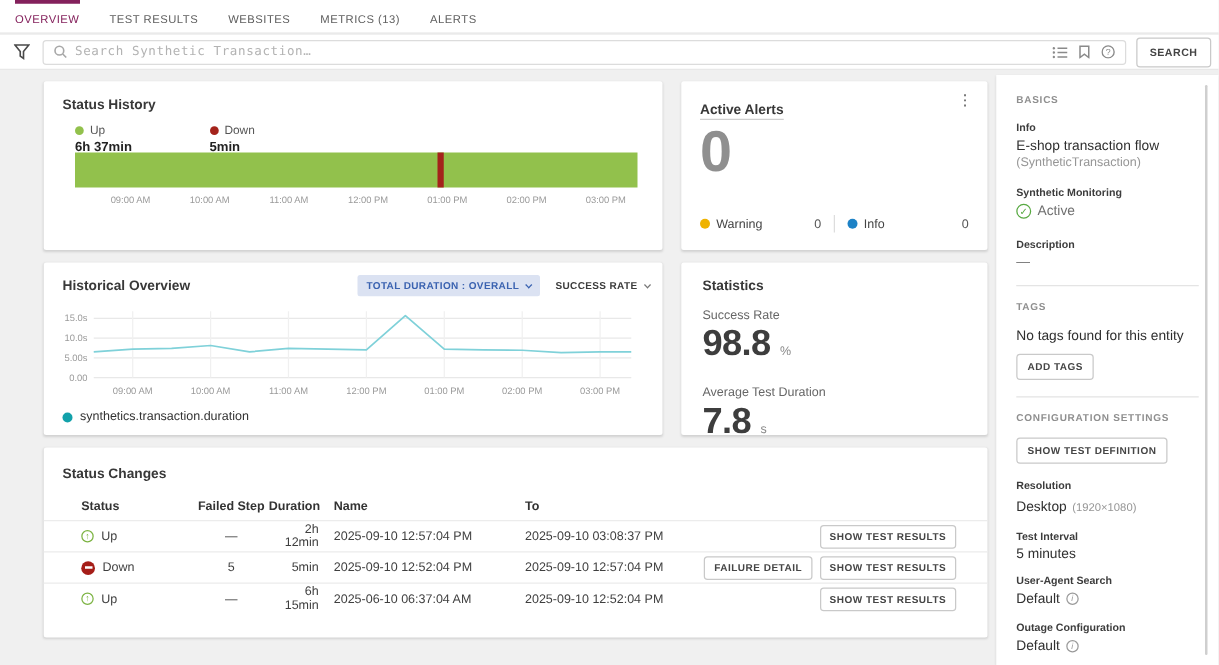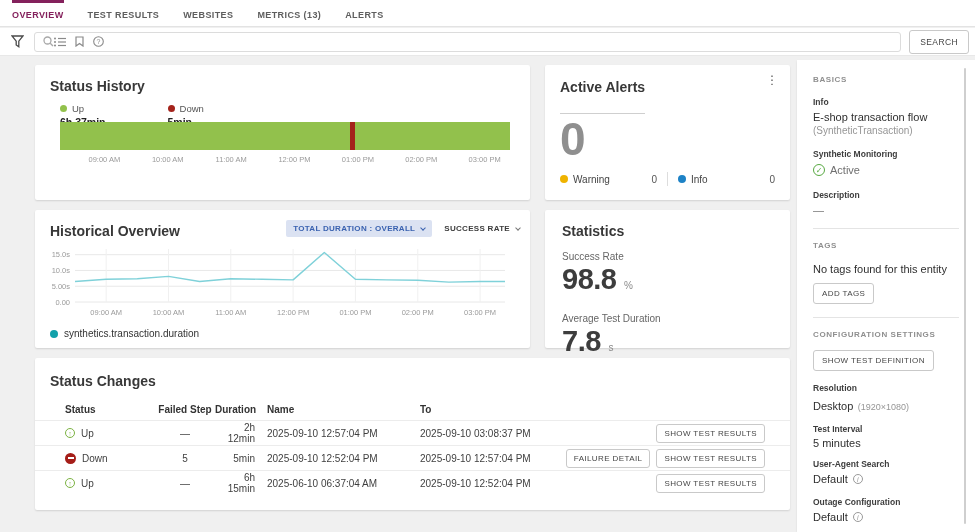--- a/index.html
+++ b/index.html
@@ -4,57 +4,57 @@
 <style>
   * { margin:0; padding:0; box-sizing:border-box; }
   html,body { width:975px; height:532px; }
   body {
     position:relative; background:#f0f0f0; overflow:hidden;
     font-family:"Liberation Sans", sans-serif; color:#333;
   }
   
   .topnav { position:absolute; top:0; left:0; right:0; height:27px; background:#fff;
             border-bottom:1px solid #e3e3e3; display:flex; align-items:stretch; padding-left:12px; }
-  .tab { display:flex; align-items:center; font-size:9px; font-weight:bold; letter-spacing:.4px;
+  .tab { display:flex; align-items:center; font-size:9px; font-weight:normal; letter-spacing:.4px;
          color:#5e5e5e; margin-right:24px; border-top:3px solid transparent; cursor:pointer; }
   .tab.active { color:#84215c; border-top-color:#84215c; }
   
   .searchbar { position:absolute; top:28px; left:0; right:0; height:28px; background:#fff;
                border-bottom:1px solid #e8e8e8; display:flex; align-items:center; }
   .filter-wrap { width:34px; display:flex; justify-content:center; }
   .search-box { flex:1; height:20px; border:1px solid #dcdcdc; border-radius:3px; background:#fff;
                 display:flex; align-items:center; padding:0 8px; margin-right:8px; }
   .search-box input { flex:1; border:none; outline:none; font-family:"DejaVu Sans Mono", monospace;
                       font-size:10px; color:#555; margin-left:6px; letter-spacing:.5px; }
   .search-box input::placeholder { color:#b3b3b3; }
   .sb-icons { display:flex; align-items:center; gap:9px; color:#8a8a8a; }
   .btn { border:1px solid #c9c9c9; background:#fff; border-radius:3px; font-family:"Liberation Sans",sans-serif;
-         font-size:8px; font-weight:normal; color:#454545; letter-spacing:.4px; padding:5px 8px; cursor:pointer; white-space:nowrap; }
+         font-size:8px; font-weight:bold; color:#454545; letter-spacing:.4px; padding:5px 8px; cursor:pointer; white-space:nowrap; }
   .search-btn { margin-right:6px; padding:6px 10px; font-size:8.5px; }
   
   .card { position:absolute; background:#fff; border-radius:2px; box-shadow:0 1px 2px rgba(0,0,0,.13); }
-  .card-title { font-size:14px; font-weight:bold; color:#383838; }
+  .card-title { font-size:11px; font-weight:bold; color:#383838; }
   #card-status-history { left:35px; top:65px;  width:495px; height:135px; }
   #card-active-alerts  { left:545px; top:65px; width:245px; height:135px; }
   #card-historical     { left:35px; top:210px; width:495px; height:138px; }
   #card-statistics     { left:545px; top:210px; width:245px; height:138px; }
   #card-status-changes { left:35px; top:358px; width:755px; height:152px; }
   
   #card-status-history .card-title { padding:13px 15px 0; }
   .sh-legend { display:flex; gap:62px; padding:9px 15px 0 25px; }
   .sh-leg-item .lrow { display:flex; align-items:center; gap:5px; font-size:9.5px; color:#555; }
   .dot { width:7px; height:7px; border-radius:50%; display:inline-block; }
   .sh-leg-item .lval { font-size:10.5px; font-weight:bold; color:#222; margin-top:2px; }
   .sh-bar { position:absolute; left:25px; right:20px; top:57px; height:28px; background:#92c14c; }
   .sh-down-seg { position:absolute; top:0; bottom:0; background:#a4231b; }
   .sh-axis { position:absolute; left:25px; right:20px; top:90px; height:12px; }
   .sh-axis .tick { position:absolute; transform:translateX(-50%); font-size:7.5px; color:#9a9a9a; white-space:nowrap; }
   
   #card-active-alerts { padding:13px 15px; }
-  .aa-title { display:inline-block; border-bottom:1px solid #cfcfcf; padding-bottom:18px; }
+  .aa-title { display:inline-block; border-bottom:1px solid #cfcfcf; padding-bottom:1px; }
   .kebab { position:absolute; top:10px; right:12px; color:#555; font-size:12px; line-height:10px; cursor:pointer; letter-spacing:0; }
   .aa-critical-label { font-size:10px; color:#666; margin-top:9px; }
   .aa-critical-value { font-size:46px; font-weight:bold; color:#8f8f8f; line-height:48px; margin-top:1px; }
   .aa-bottom { position:absolute; left:15px; right:15px; bottom:14px; display:flex; align-items:center; font-size:10px; color:#444; }
   .aa-bottom .val { margin-left:auto; color:#555; }
   .aa-cell { display:flex; align-items:center; gap:5px; flex:1; }
   .aa-sep { width:1px; height:14px; background:#ddd; margin:0 10px; }
   
   #card-historical .card-title { padding:13px 15px 0; }
   .ho-selectors { position:absolute; top:10px; right:10px; display:flex; align-items:center; gap:12px; }
@@ -118,20 +118,21 @@
   <div class="filter-wrap">
     <svg width="13" height="14" viewBox="0 0 13 14">
       <path d="M1 1 h11 l-4.2 5.2 v5.6 l-2.6 -1.9 v-3.7 z" fill="none" stroke="#4a4a4a" stroke-width="1.3"></path>
     </svg>
   </div>
   <div class="search-box">
     <svg width="11" height="11" viewBox="0 0 11 11">
       <circle cx="4.5" cy="4.5" r="3.5" fill="none" stroke="#a8a8a8" stroke-width="1.3"></circle>
       <line x1="7.2" y1="7.2" x2="10" y2="10" stroke="#a8a8a8" stroke-width="1.3"></line>
     </svg>
+    <input type="text" value="" placeholder="Search Synthetic Transaction…" style="">
     <span class="sb-icons">
       <svg width="12" height="10" viewBox="0 0 12 10">
         <circle cx="1" cy="1.5" r="1" fill="#8a8a8a"></circle>
           <line x1="4" y1="1.5" x2="12" y2="1.5" stroke="#8a8a8a" stroke-width="1.2"></line>
         <circle cx="1" cy="5" r="1" fill="#8a8a8a"></circle>
           <line x1="4" y1="5" x2="12" y2="5" stroke="#8a8a8a" stroke-width="1.2"></line>
         <circle cx="1" cy="8.5" r="1" fill="#8a8a8a"></circle>
           <line x1="4" y1="8.5" x2="12" y2="8.5" stroke="#8a8a8a" stroke-width="1.2"></line>
       </svg>
       <svg width="9" height="11" viewBox="0 0 9 11">

